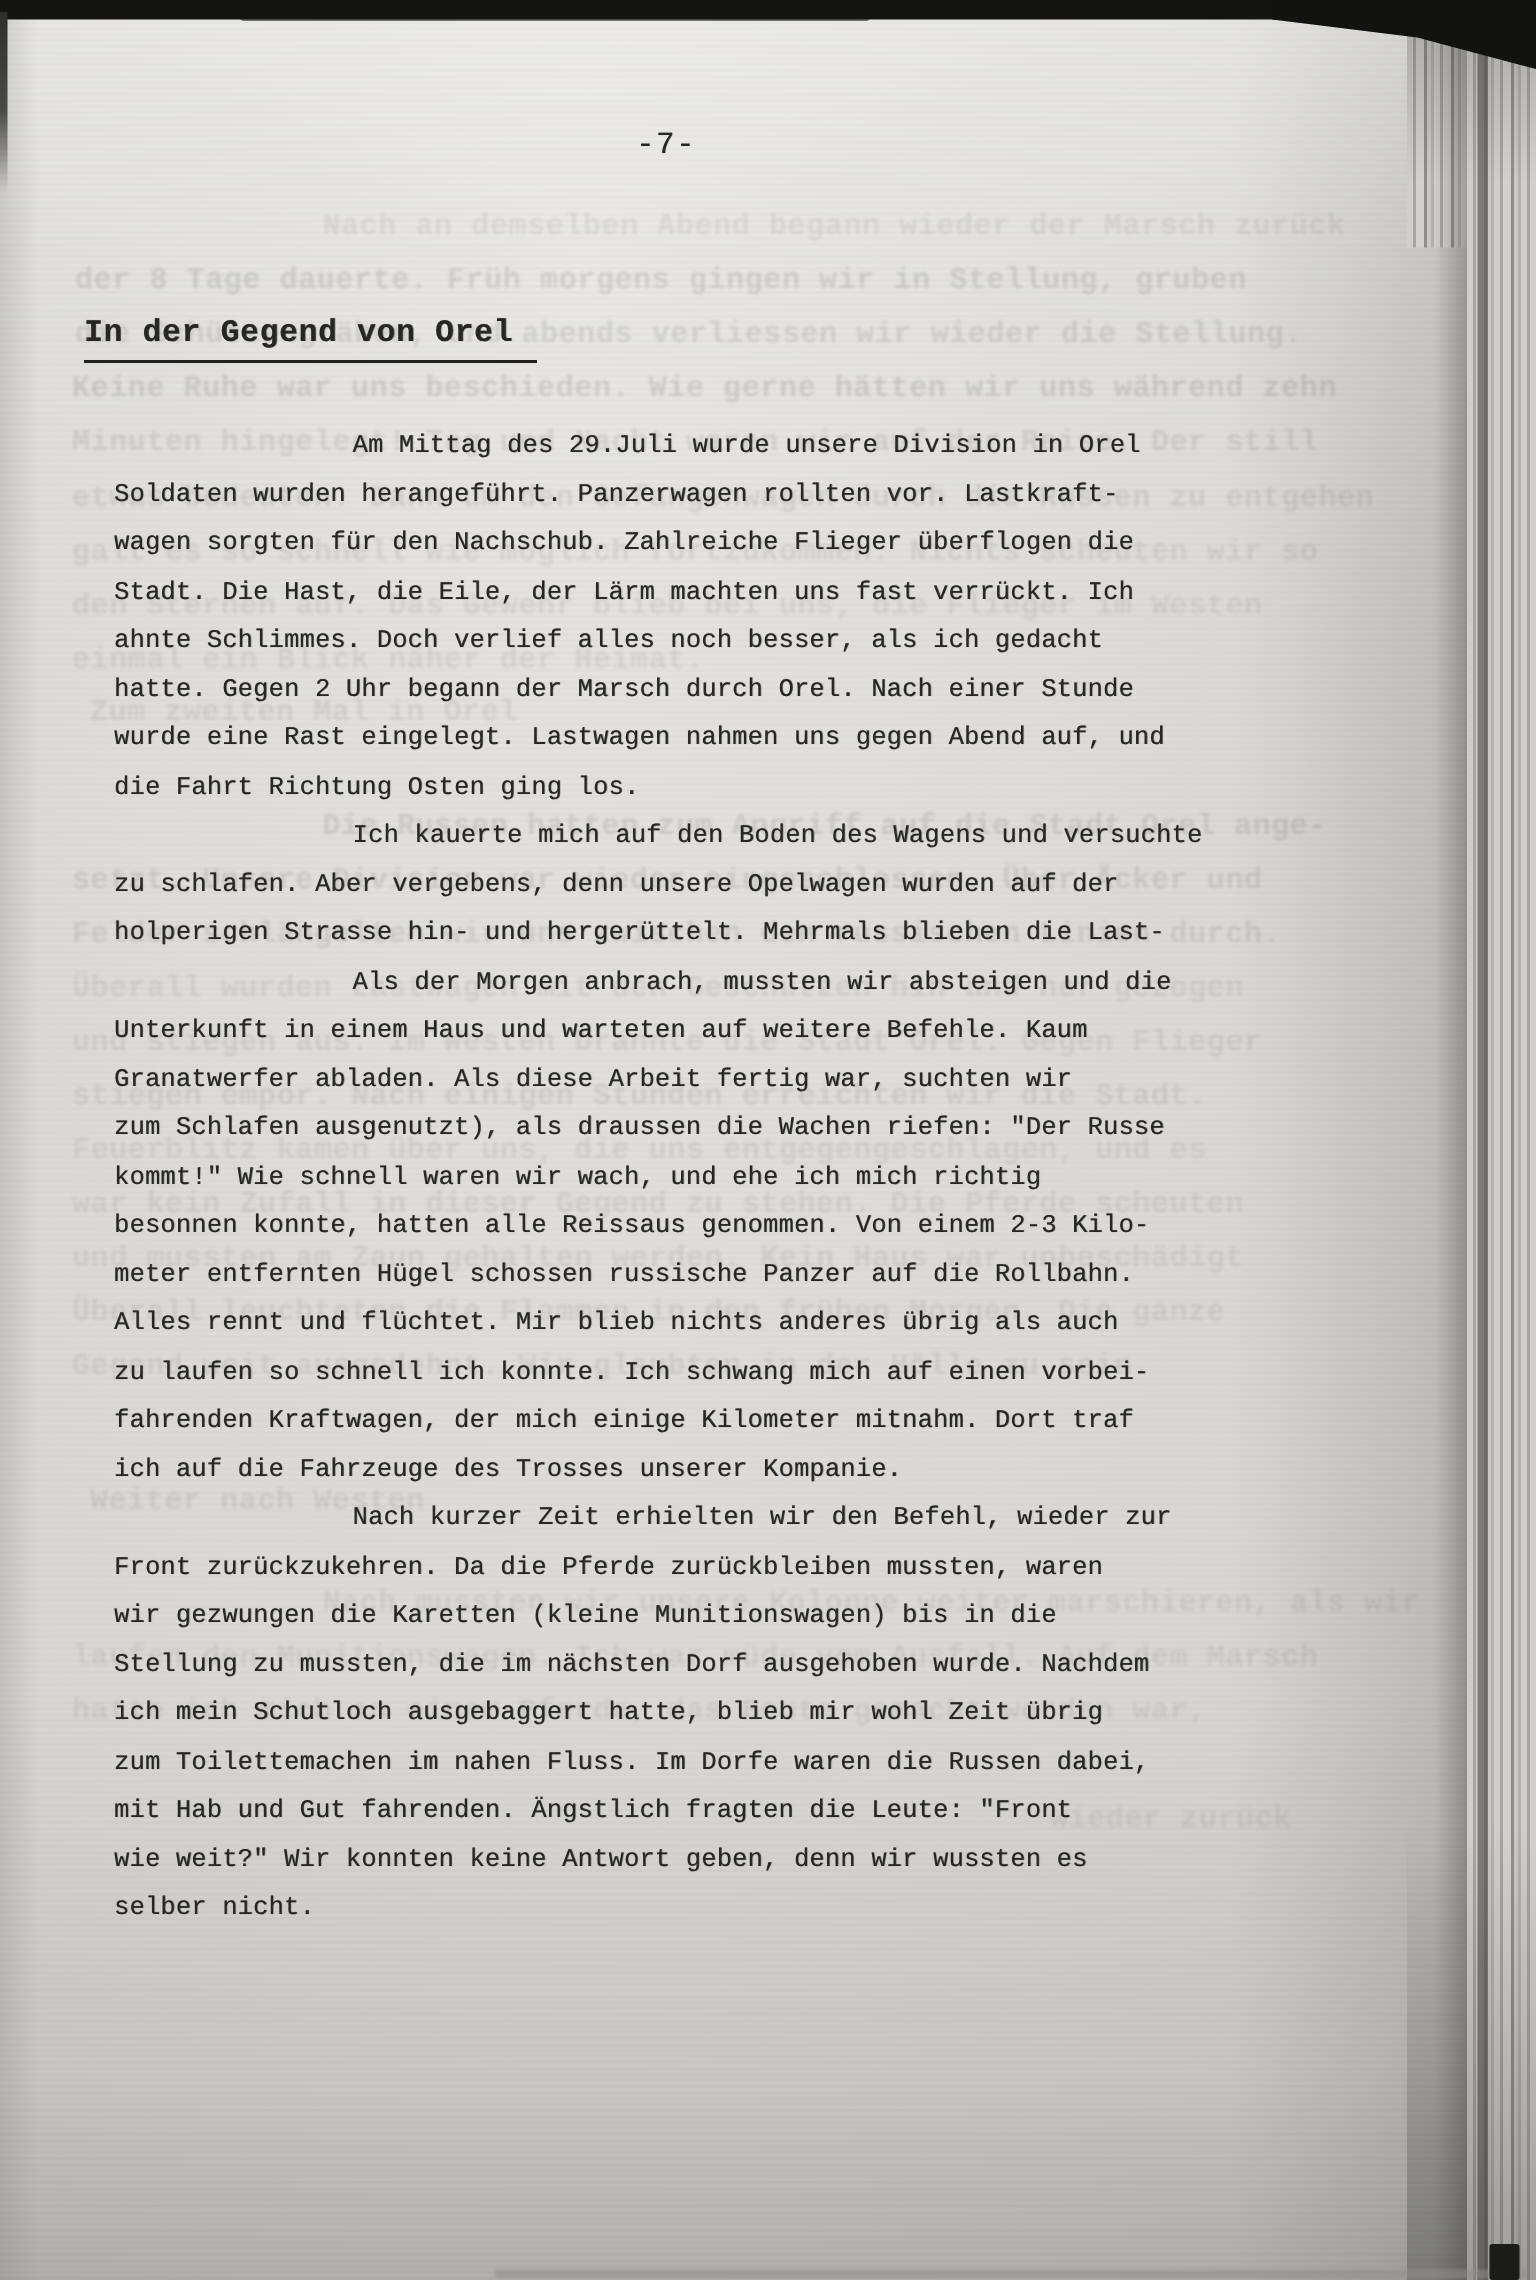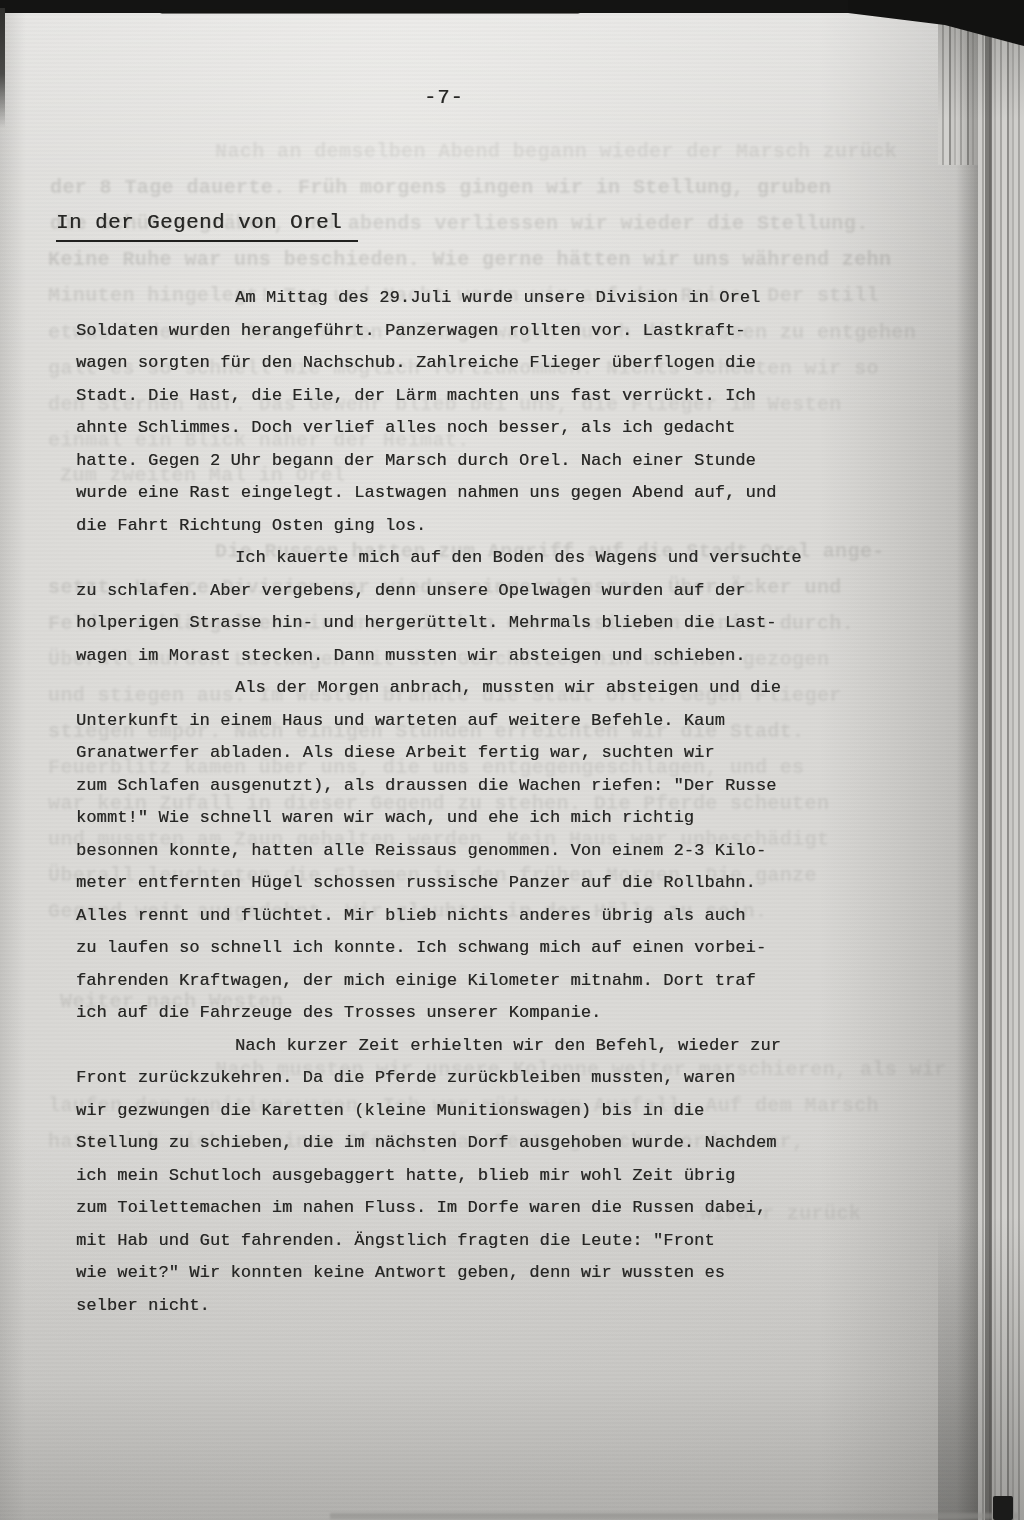--- a/index.html
+++ b/index.html
@@ -12,21 +12,21 @@
       radial-gradient(ellipse at 38% 12%, #e6e5e2 0%, #dcdbd8 45%, #d0cfcc 100%);
     background-color:#d8d7d4;
     font-family:"Liberation Mono","DejaVu Sans Mono",monospace;
   }
   
   .typed{color:#262624;text-shadow:0.4px 0.3px 0.5px rgba(28,28,26,0.55);}
   .pagenum{position:absolute;left:424px;top:86px;font-size:20.5px;letter-spacing:1px;z-index:5;}
   .intro{position:absolute;left:56px;top:142px;font-size:20.5px;white-space:pre;z-index:5;}
   .heading-wrap{position:absolute;left:56px;top:211px;z-index:5;}
   .heading{
-    display:inline-block;font-size:21px;font-weight:normal;letter-spacing:0.4px;
+    display:inline-block;font-size:21px;font-weight:bold;letter-spacing:0.4px;
     padding:0 16px 6px 0;border-bottom:2.5px solid #21211f;white-space:pre;
   }
   .bodytext{position:absolute;left:56px;top:282px;width:880px;z-index:5;}
   .line{height:32.5px;line-height:32.5px;font-size:17px;letter-spacing:0.1px;white-space:pre;margin-left:20px;}
   .line.indent{padding-left:159px;}
   
   .ghost-layer{position:absolute;inset:0;z-index:2;}
   .ghost-line{
     position:absolute;font-size:20px;letter-spacing:0.4px;white-space:pre;
     color:#504f4a;filter:blur(1.1px);font-weight:bold;
@@ -110,40 +110,39 @@
         <div class="line">Stadt. Die Hast, die Eile, der Lärm machten uns fast verrückt. Ich</div>
         <div class="line">ahnte Schlimmes. Doch verlief alles noch besser, als ich gedacht</div>
         <div class="line">hatte. Gegen 2 Uhr begann der Marsch durch Orel. Nach einer Stunde</div>
         <div class="line">wurde eine Rast eingelegt. Lastwagen nahmen uns gegen Abend auf, und</div>
         <div class="line">die Fahrt Richtung Osten ging los.</div>
       </div>
       <div class="para">
         <div class="line indent">Ich kauerte mich auf den Boden des Wagens und versuchte</div>
         <div class="line">zu schlafen. Aber vergebens, denn unsere Opelwagen wurden auf der</div>
         <div class="line">holperigen Strasse hin- und hergerüttelt. Mehrmals blieben die Last-</div>
-        <div class="line">wagen im Morast stecken. Dann mussten wir absteigen und schieben.</div>
       </div>
       <div class="para">
         <div class="line indent">Als der Morgen anbrach, mussten wir absteigen und die</div>
         <div class="line">Unterkunft in einem Haus und warteten auf weitere Befehle. Kaum</div>
         <div class="line">Granatwerfer abladen. Als diese Arbeit fertig war, suchten wir</div>
         <div class="line">zum Schlafen ausgenutzt), als draussen die Wachen riefen: "Der Russe</div>
         <div class="line">kommt!" Wie schnell waren wir wach, und ehe ich mich richtig</div>
         <div class="line">besonnen konnte, hatten alle Reissaus genommen. Von einem 2-3 Kilo-</div>
         <div class="line">meter entfernten Hügel schossen russische Panzer auf die Rollbahn.</div>
         <div class="line">Alles rennt und flüchtet. Mir blieb nichts anderes übrig als auch</div>
         <div class="line">zu laufen so schnell ich konnte. Ich schwang mich auf einen vorbei-</div>
         <div class="line">fahrenden Kraftwagen, der mich einige Kilometer mitnahm. Dort traf</div>
         <div class="line">ich auf die Fahrzeuge des Trosses unserer Kompanie.</div>
       </div>
       <div class="para">
         <div class="line indent">Nach kurzer Zeit erhielten wir den Befehl, wieder zur</div>
         <div class="line">Front zurückzukehren. Da die Pferde zurückbleiben mussten, waren</div>
         <div class="line">wir gezwungen die Karetten (kleine Munitionswagen) bis in die</div>
-        <div class="line">Stellung zu schieben, die im nächsten Dorf ausgehoben wurde. Nachdem</div>
+        <div class="line">Stellung zu mussten, die im nächsten Dorf ausgehoben wurde. Nachdem</div>
         <div class="line">ich mein Schutloch ausgebaggert hatte, blieb mir wohl Zeit übrig</div>
         <div class="line">zum Toilettemachen im nahen Fluss. Im Dorfe waren die Russen dabei,</div>
         <div class="line">mit Hab und Gut fahrenden. Ängstlich fragten die Leute: "Front</div>
         <div class="line">wie weit?" Wir konnten keine Antwort geben, denn wir wussten es</div>
         <div class="line">selber nicht.</div>
       </div>
     </div>
 
   <div class="left-shade"></div>
   <div class="stack-stripes-top"></div>

